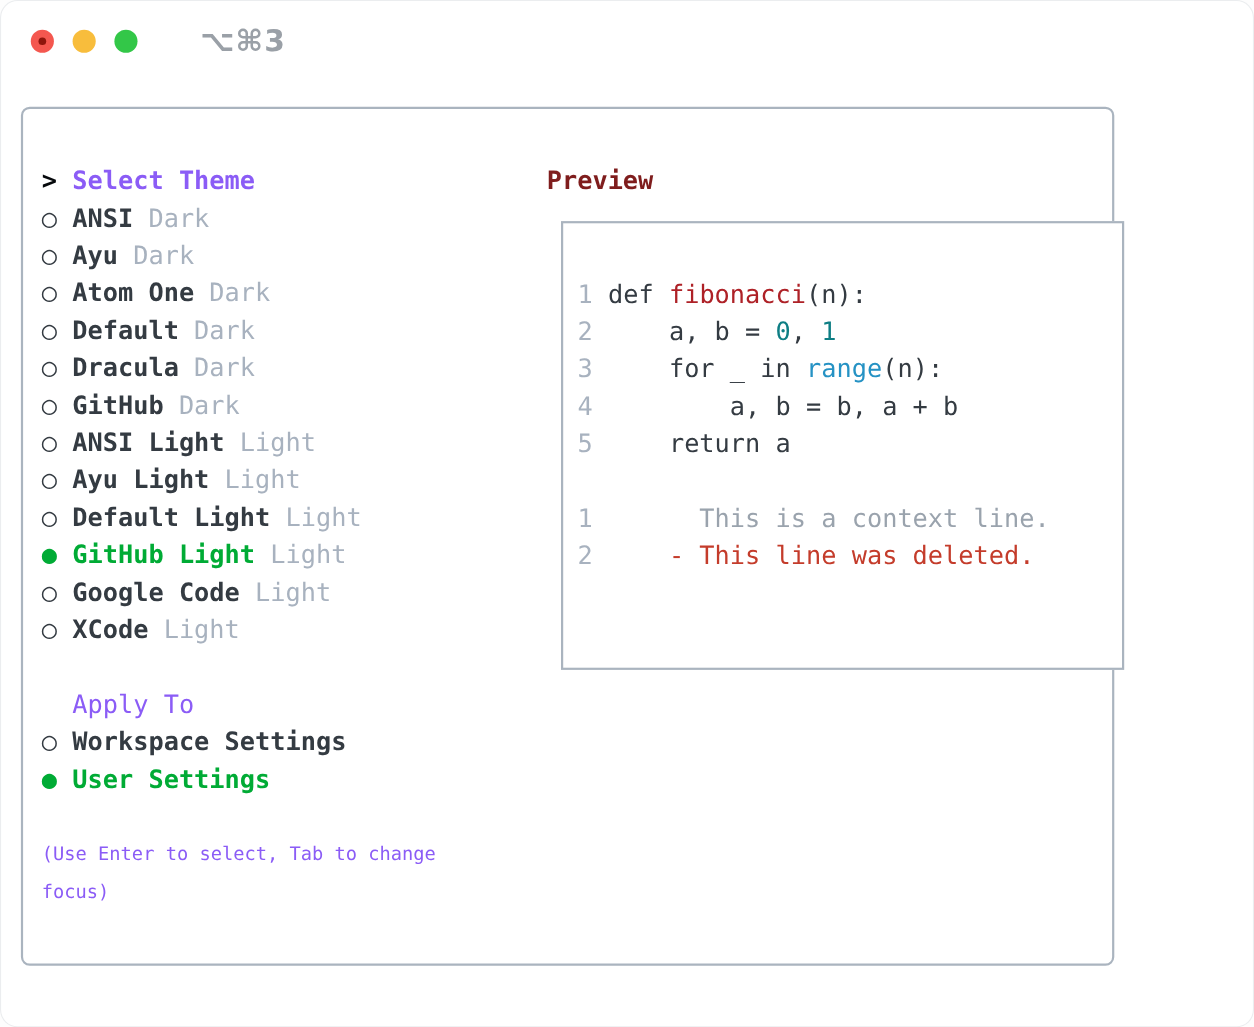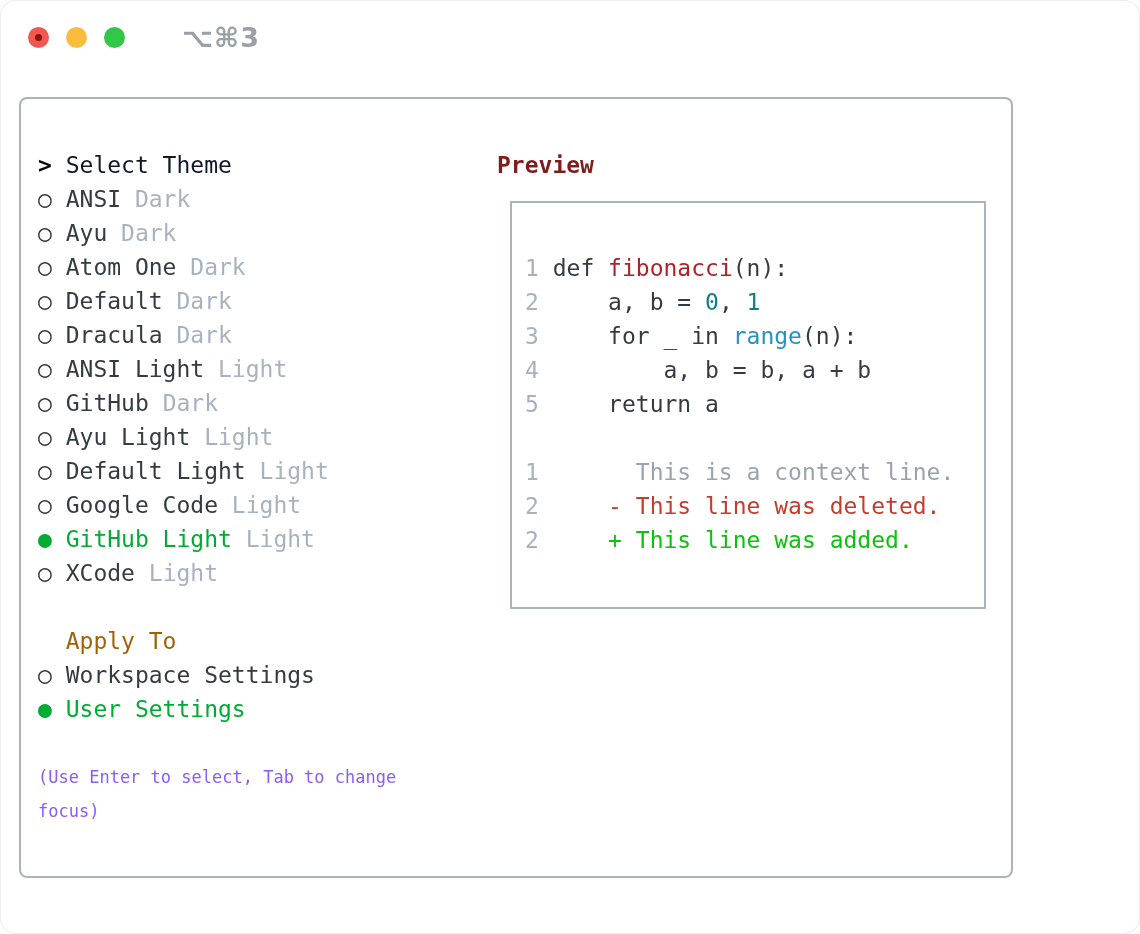--- a/index.html
+++ b/index.html
@@ -26,37 +26,37 @@
   }
   
   .panel{
     position:absolute;left:19px;top:97px;width:994px;height:781px;box-sizing:border-box;
     border:2px solid #aab4bf;border-radius:8px;background:#ffffff;
   }
   .left-col{position:absolute;left:17px;top:49px;font-size:23px;line-height:34px;}
   .row{height:34px;white-space:pre;}
   .marker{display:inline-block;width:2ch;color:var(--text-dark,#343b42);}
   .prompt{font-weight:bold;color:#06090c;}
-  .section-heading{font-weight:normal;color:#0f172a;text-align:right;}
-  .section-title{color:#a16207;}
-  .name{color:var(--text-dark,#343b42);}
+  .section-heading{font-weight:bold;color:#8b5cf6;text-align:right;}
+  .section-title{color:#8b5cf6;}
+  .name{color:var(--text-dark,#343b42);font-weight:bold;}
   .tag{padding-left:1ch;color:var(--muted-gray,#a8b2bf);}
   .option-row.selected .marker,
   .option-row.selected .name{color:var(--selected-green,#00ab35);}
   .spacer{height:34px;}
   .hint{
     width:420px;color:#8b5cf6;font-size:17px;line-height:34px;white-space:normal;
   }
   
   .preview-title{
     position:absolute;left:476px;top:49px;font-size:23px;line-height:34px;
     font-weight:bold;color:#7f1d1d;white-space:pre;
   }
   .preview-box{
-    position:absolute;left:489px;top:102px;width:476px;height:408px;box-sizing:border-box;
+    position:absolute;left:489px;top:102px;width:512px;height:408px;box-sizing:border-box;
     border:2px solid #aab4bf;background:#ffffff;overflow:hidden;
   }
   .code{padding:48px 0 0 13px;font-size:23px;line-height:34px;}
   .code-line{height:34px;white-space:pre;}
   .ln{color:var(--muted-gray,#a8b2bf);}
   .tk-code{color:var(--text-dark,#343b42);}
   .tk-func{color:var(--function-red,#ae2127);}
   .tk-num{color:var(--number-teal,#0e7e84);}
   .tk-builtin{color:var(--builtin-blue,#2592c4);}
   .tk-context{color:#9aa3ad;}
@@ -86,31 +86,31 @@
           <div class="row option-row"><span class="marker">○</span><span class="name">ANSI</span><span class="tag">Dark</span></div>
 
           <div class="row option-row"><span class="marker">○</span><span class="name">Ayu</span><span class="tag">Dark</span></div>
 
           <div class="row option-row"><span class="marker">○</span><span class="name">Atom One</span><span class="tag">Dark</span></div>
 
           <div class="row option-row"><span class="marker">○</span><span class="name">Default</span><span class="tag">Dark</span></div>
 
           <div class="row option-row"><span class="marker">○</span><span class="name">Dracula</span><span class="tag">Dark</span></div>
 
+          <div class="row option-row"><span class="marker">○</span><span class="name">GitHub</span><span class="tag">Dark</span></div>
+
           <div class="row option-row"><span class="marker">○</span><span class="name">ANSI Light</span><span class="tag">Light</span></div>
-
-          <div class="row option-row"><span class="marker">○</span><span class="name">GitHub</span><span class="tag">Dark</span></div>
 
           <div class="row option-row"><span class="marker">○</span><span class="name">Ayu Light</span><span class="tag">Light</span></div>
 
           <div class="row option-row"><span class="marker">○</span><span class="name">Default Light</span><span class="tag">Light</span></div>
 
+          <div class="row option-row selected"><span class="marker">●</span><span class="name">GitHub Light</span><span class="tag">Light</span></div>
+
           <div class="row option-row"><span class="marker">○</span><span class="name">Google Code</span><span class="tag">Light</span></div>
-
-          <div class="row option-row selected"><span class="marker">●</span><span class="name">GitHub Light</span><span class="tag">Light</span></div>
 
           <div class="row option-row"><span class="marker">○</span><span class="name">XCode</span><span class="tag">Light</span></div>
         </div>
 
       <div class="spacer"></div>
 
       <div class="row"><span class="marker"></span><span class="section-title">Apply To</span></div>
 
       <div>
 
@@ -129,18 +129,17 @@
     <div class="preview-box">
       <div class="code">
           <div class="code-line"><span class="ln">1</span><span class="tk-code"> def </span><span class="tk-func">fibonacci</span><span class="tk-code">(n):</span></div>
           <div class="code-line"><span class="ln">2</span><span class="tk-code">     a, b = </span><span class="tk-num">0</span><span class="tk-code">, </span><span class="tk-num">1</span></div>
           <div class="code-line"><span class="ln">3</span><span class="tk-code">     for _ in </span><span class="tk-builtin">range</span><span class="tk-code">(n):</span></div>
           <div class="code-line"><span class="ln">4</span><span class="tk-code">         a, b = b, a + b</span></div>
           <div class="code-line"><span class="ln">5</span><span class="tk-code">     return a</span></div>
           <div class="code-line"><span class="ln">&nbsp;</span></div>
           <div class="code-line"><span class="ln">1</span><span class="tk-context">       This is a context line.</span></div>
           <div class="code-line"><span class="ln">2</span><span class="tk-deleted">     - This line was deleted.</span></div>
-          <div class="code-line"><span class="ln">2</span><span class="tk-added">     + This line was added.</span></div>
         </div>
     </div>
 
   </div>
 </div>
 
 </body></html>

